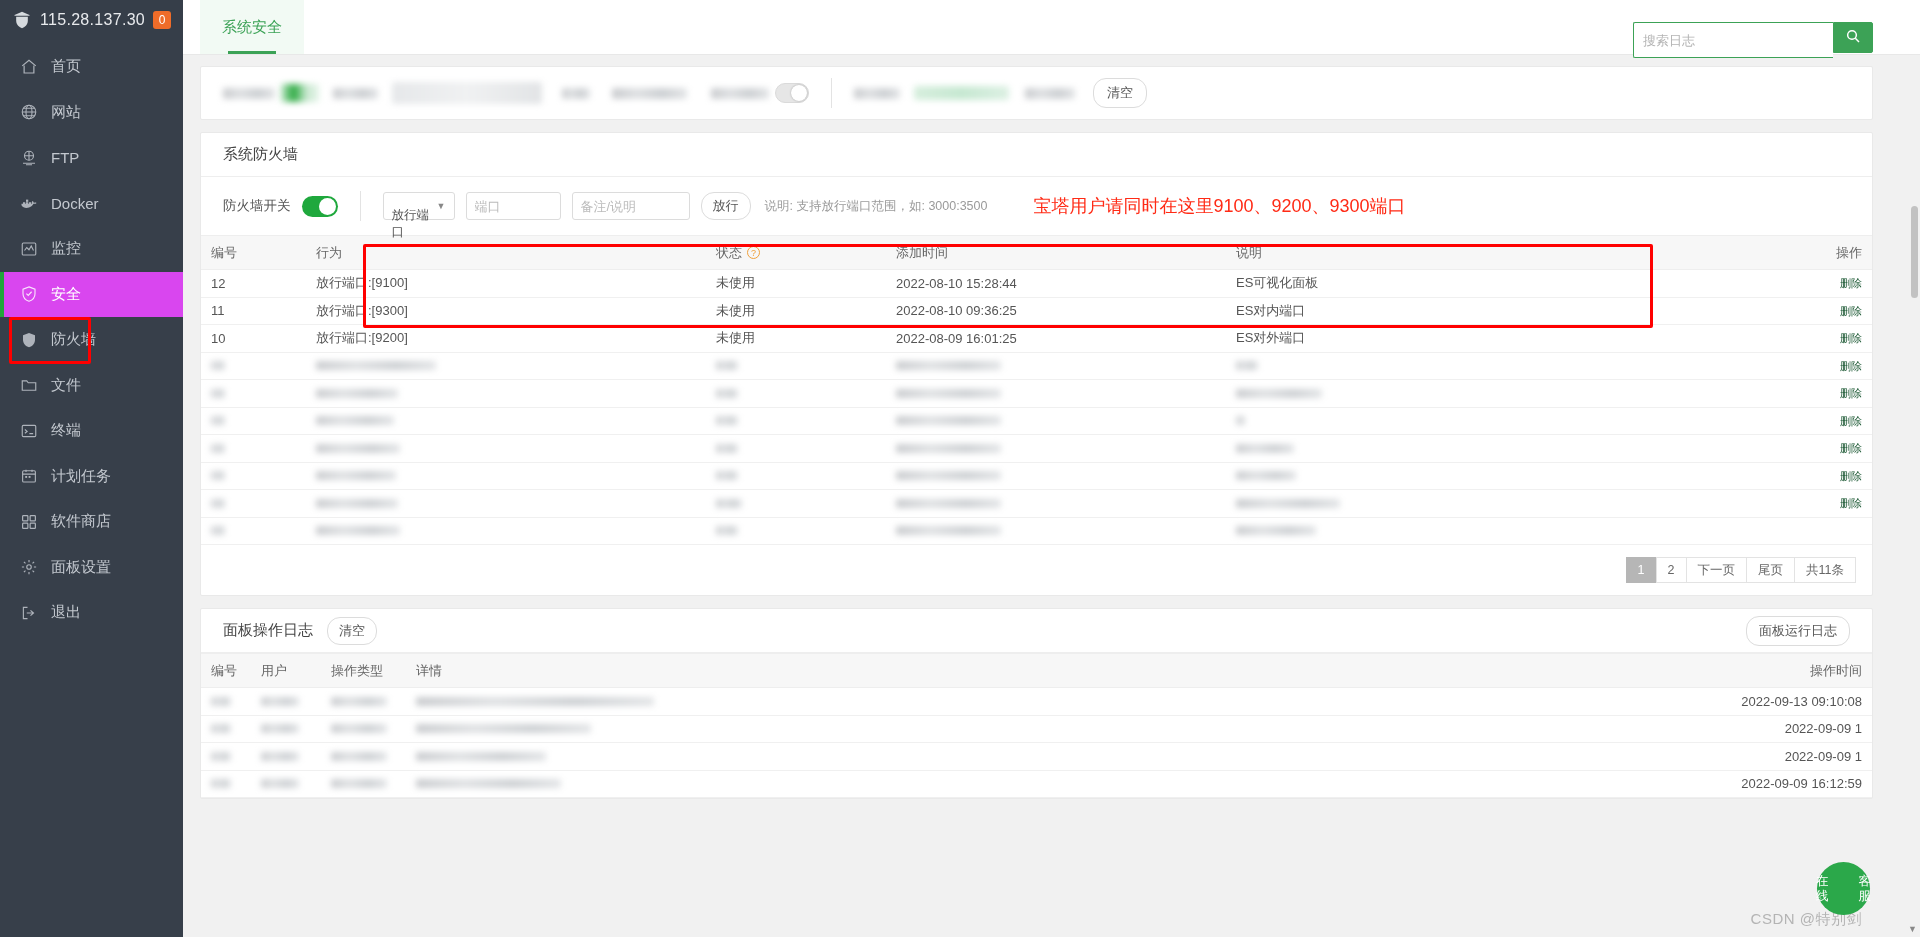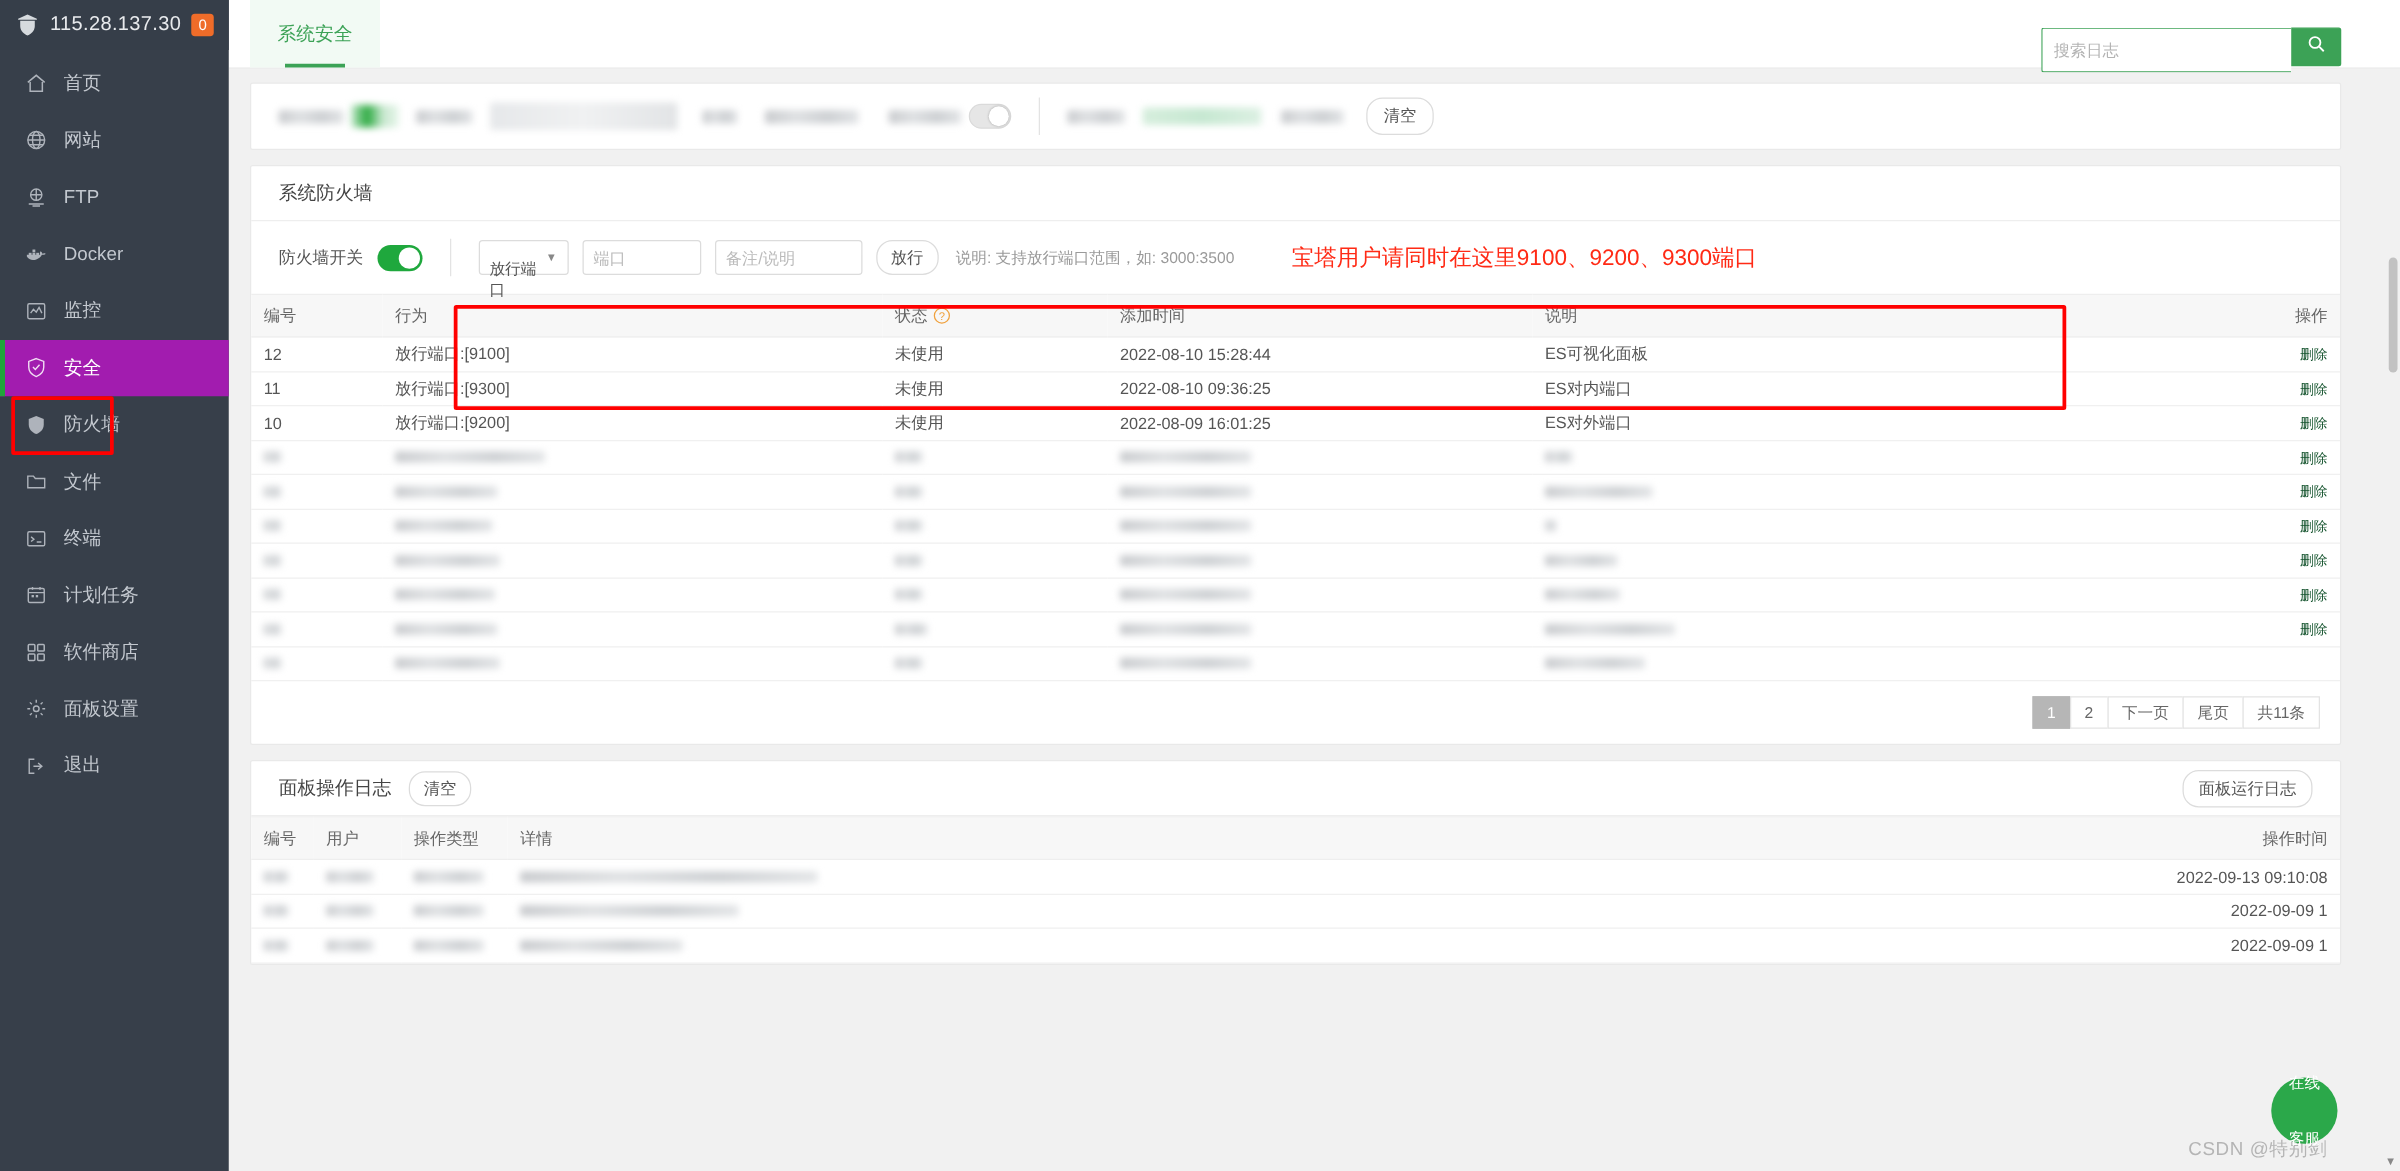--- a/index.html
+++ b/index.html
@@ -29,21 +29,21 @@
     min-width: 18px; height: 18px; border-radius: 3px;
     display: flex; align-items: center; justify-content: center; padding: 0 4px;
   }
   .sb-list { flex: 1; padding-top: 4px; }
   .sb-item {
     height: 45.5px; display: flex; align-items: center;
     padding-left: 20px; gap: 13px; color: #c3c8cf;
     font-size: 15px; cursor: pointer; position: relative;
   }
   .sb-item .ic { width: 18px; height: 18px; flex: 0 0 18px; opacity: .85; display:block;}
-  .sb-item.active { background: #a21caf; color: #fff; }
+  .sb-item.active { background: #d946ef; color: #fff; }
   .sb-item.active::before {
     content: ""; position: absolute; left: 0; top: 0; bottom: 0;
     width: 4px; background: #20a53a;
   }
   .redbox-side {
     position: absolute; left: 9px; top: 317px;
     width: 82px; height: 47px;
     border: 3px solid #ff0000; border-radius: 2px;
     pointer-events: none; z-index: 40;
   }
@@ -178,21 +178,21 @@
     background: #f1f1f1;
   }
   .vthumb {
     position: absolute; right: 2px; top: 206px; width: 7px; height: 92px;
     background: #c2c2c2; border-radius: 4px;
   }
 
   .fab {
     position: absolute; right: 50px; bottom: 22px; width: 53px; height: 53px;
     border-radius: 50%; background: #2ba84a; color: #fff; font-size: 12.5px;
-    display: flex; flex-direction: column; align-items: center; justify-content: center;
+    display: flex; flex-direction: row; align-items: center; justify-content: center;
     line-height: 15px; cursor: pointer; z-index: 60; gap: 30px;
   }
   .watermark {
     position: absolute; right: 58px; bottom: 8px; color: #b4b4b4;
     font-size: 15px; z-index: 55; letter-spacing: .5px;
   }
   .scroll-arrow {
     position: absolute; right: 2px; bottom: 2px; width: 11px; height: 12px;
     display: flex; align-items: center; justify-content: center; color: #888; font-size: 9px;
   }
@@ -622,20 +622,35 @@
                   <div class="blk blur-gray" style="width:38px;height:9px;"></div>
                 </td>
               <td>
                   <div class="blk blur-gray" style="width:56px;height:9px;"></div>
                 </td>
               <td>
                   <div class="blk blur-gray" style="width:130px;height:9px;"></div>
                 </td>
               <td class="ta-r">2022-09-09 1</td>
             </tr>
+            <tr>
+              <td>
+                  <div class="blk blur-gray" style="width:20px;height:9px;"></div>
+                </td>
+              <td>
+                  <div class="blk blur-gray" style="width:38px;height:9px;"></div>
+                </td>
+              <td>
+                  <div class="blk blur-gray" style="width:56px;height:9px;"></div>
+                </td>
+              <td>
+                  <div class="blk blur-gray" style="width:145px;height:9px;"></div>
+                </td>
+              <td class="ta-r">2022-09-09 16:12:59</td>
+            </tr>
           </tbody>
         </table>
       </div>
 
     </div>
 
     <div class="redbox-table"></div>
 
     <div class="vscroll"></div>
     <div class="vthumb"></div>

